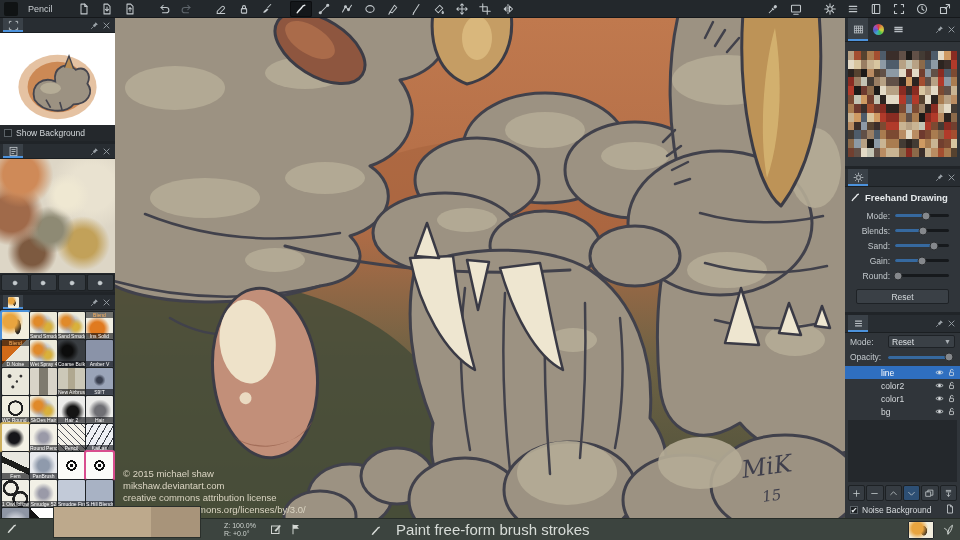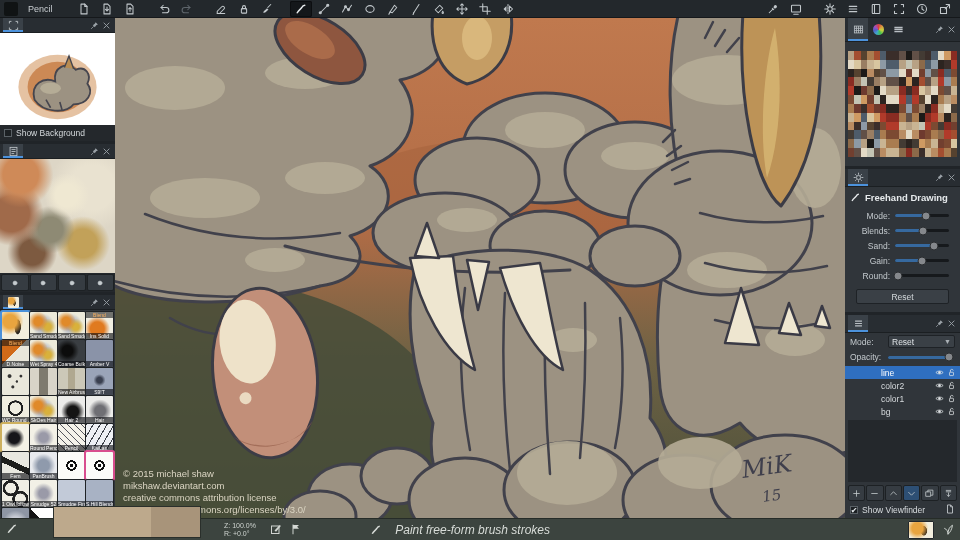--- a/index.html
+++ b/index.html
@@ -152,21 +152,21 @@
   #showbg .doc { margin-left:auto; color:#cfd4d7; } #showbg .doc svg { width:10px; height:10px; }
 
   
   #footer { height:22px; flex:0 0 22px; background:#3c443f; display:flex; align-items:center;
     padding:0 6px; gap:8px; border-top:1px solid #262c28; position:relative; }
   #footer svg { width:12px; height:12px; }
   #fgswatch { position:absolute; left:53px; bottom:2px; width:148px; height:32px; display:flex;
     border:1px solid #2a2f2b; z-index:5; }
   #fgswatch .a { flex:2; } #fgswatch .b { flex:1; }
   #zoomrot { margin-left:198px; font-size:7px; line-height:8px; color:#cfd4d0; }
-  #hint { font-size:12px; color:#d8dcd8; margin-left:60px;font-style:italic; }
+  #hint { font-size:15px; color:#d8dcd8; margin-left:60px; }
   #footer .spacer { flex:1; }
   #brushprev { width:26px; height:18px; border:1px solid #23282c; border-radius:1px;
     background:radial-gradient(circle at 35% 40%, #e9a53f 0 30%, rgba(0,0,0,0) 60%),
       radial-gradient(ellipse 20% 45% at 62% 55%, #2a2620 0 60%, rgba(0,0,0,0) 70%), #f2eedd; }
 </style>
 </head>
 <body>
 
 <div id="app">
 
@@ -1051,21 +1051,21 @@
               </div>
               <div class="lbtn">
                 <svg viewBox="0 0 16 16" fill="none" stroke="currentColor" stroke-width="1.4" stroke-linecap="round" stroke-linejoin="round">
                   <path d="M4,2.5h8M4,5h8"></path>
                   <path d="M8,7v6 M5.5,10.5l2.5,2.5 2.5,-2.5"></path>
                 </svg>
               </div>
             </div>
           <div id="showbg">
             <span class="cb">✔</span>
-            <span>Show Viewfinder</span>
+            <span>Noise Background</span>
             <span class="doc"><svg viewBox="0 0 16 16" fill="none" stroke="currentColor" stroke-width="1.3">
                   <path d="M4,1.5 h5 l3,3 V14.5 H4 Z"></path>
                   <path d="M9,1.5 v3 h3"></path>
                 </svg></span>
           </div>
         </div>
       </section>
     </aside>
   </div>
 

